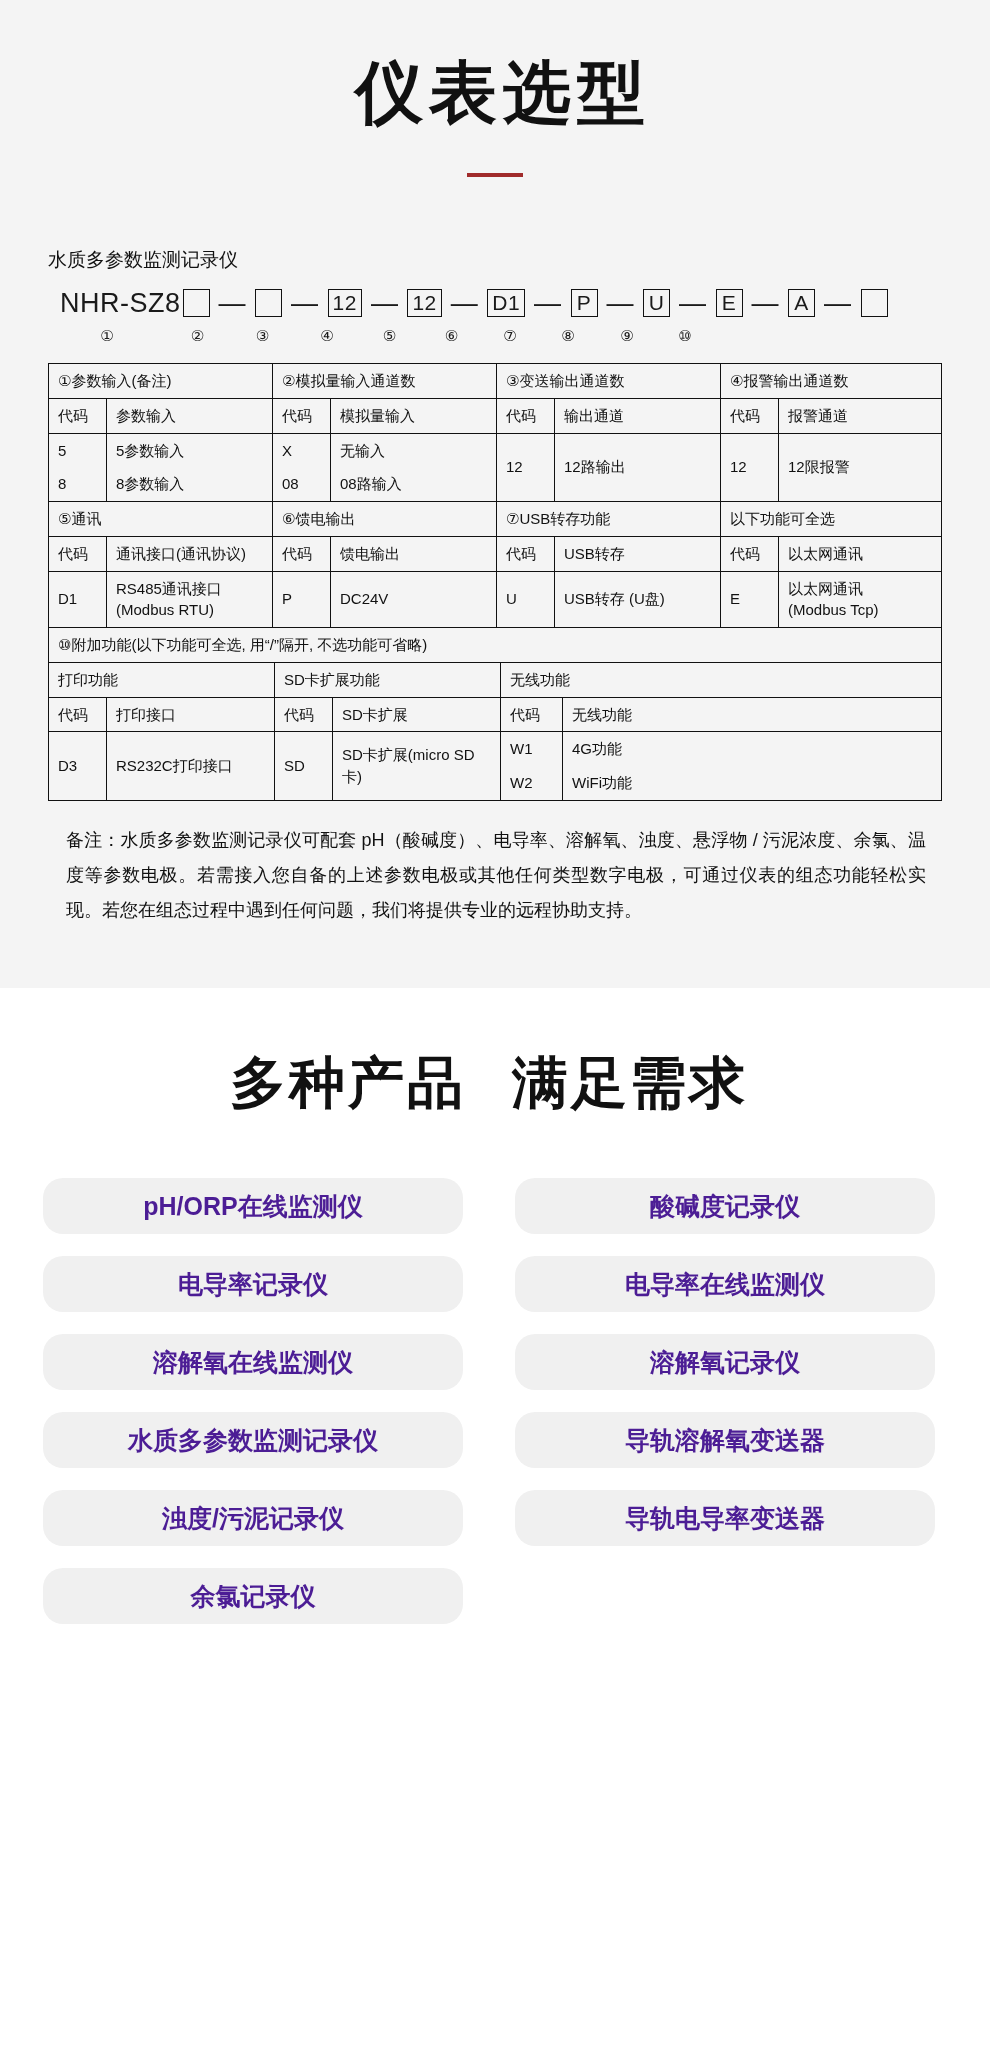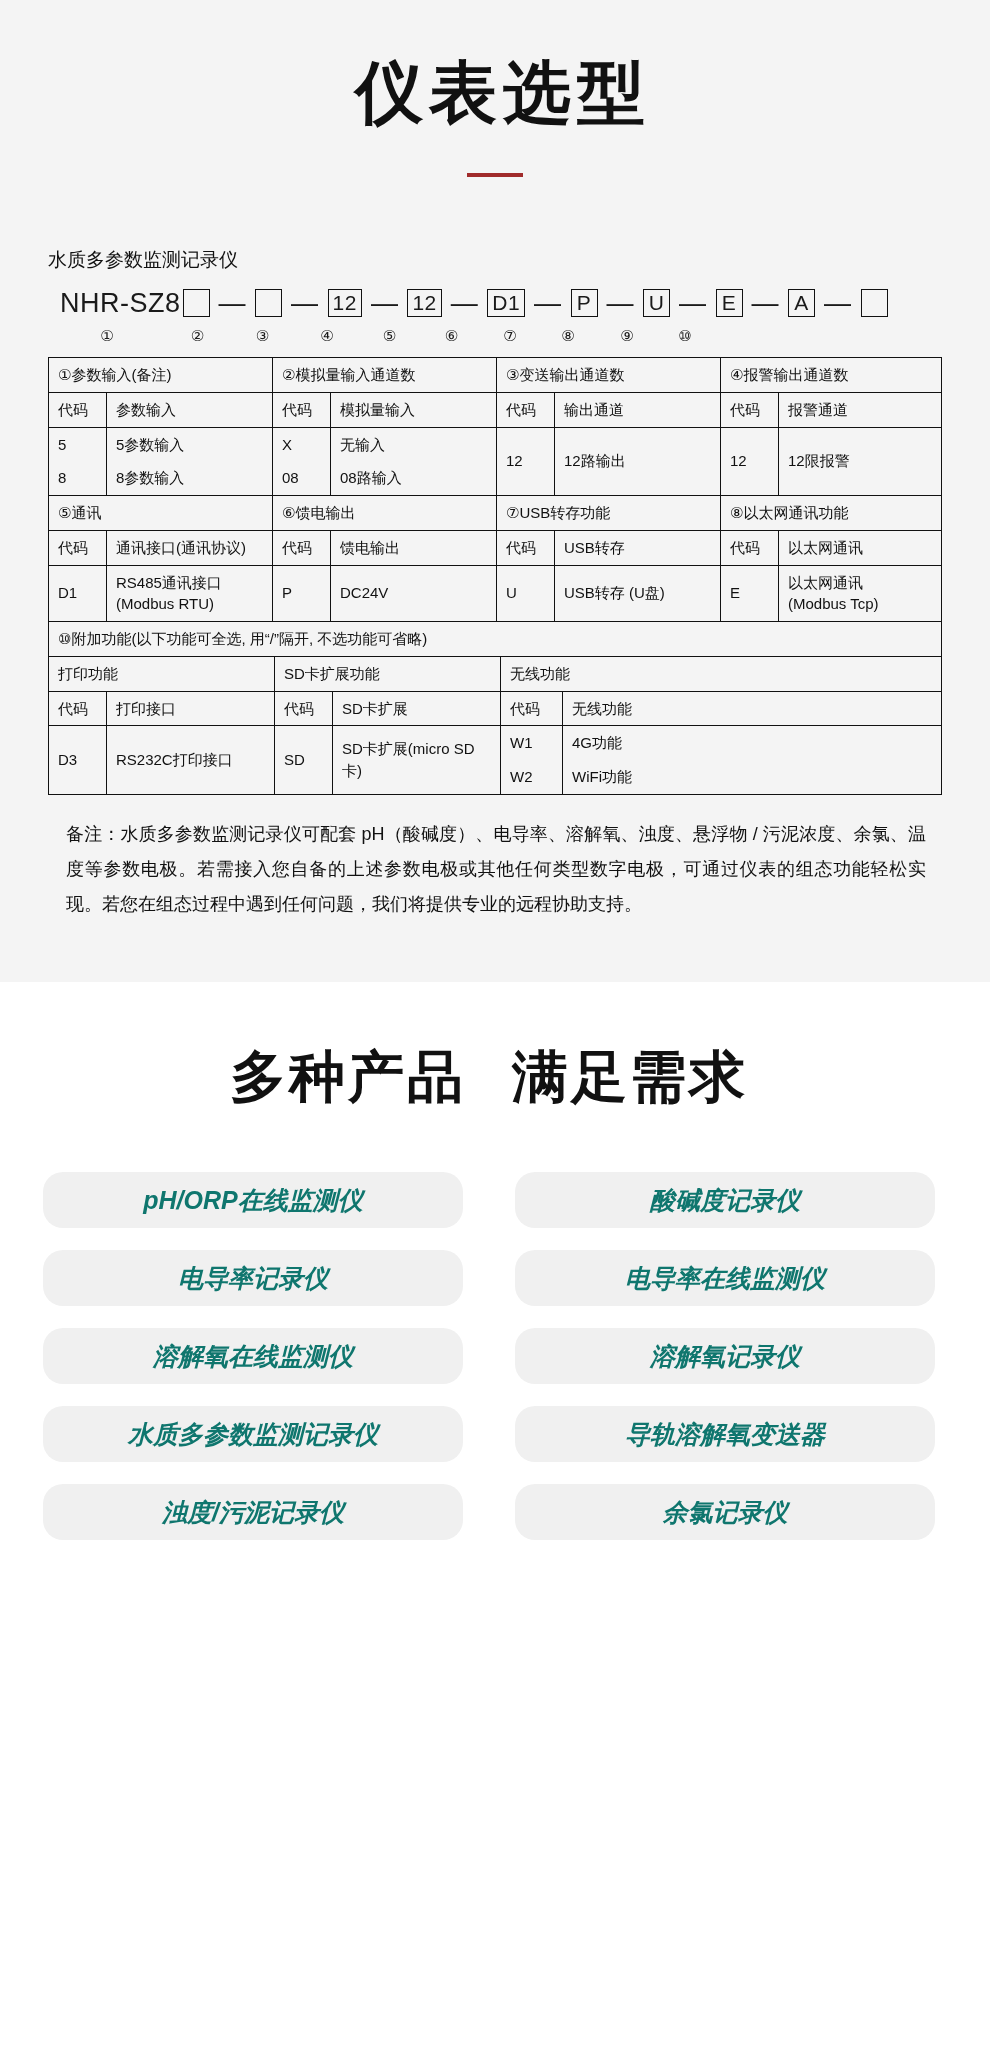--- a/index.html
+++ b/index.html
@@ -69,21 +69,21 @@
     margin-top: 2px;
     height: 22px;
     align-items: center;
   }
   .num-row span { text-align: center; }
 
   
   table.spec {
     border-collapse: collapse;
     width: 894px;
-    margin-top: 10px;
+    margin-top: 16px;
     font-size: 15px;
     background: #f4f4f4;
   }
   table.spec td {
     border: 1px solid #111;
     padding: 6px 9px;
     vertical-align: middle;
     line-height: 1.45;
     color: #111;
   }
@@ -124,22 +124,21 @@
   }
   .prod-item {
     background: #f0f0f0;
     border-radius: 20px;
     height: 56px;
     display: flex;
     align-items: center;
     justify-content: center;
     font-size: 25px;
     font-weight: bold;
-    color: #0f766e;
-    font-style: italic;
+    color: #4c1d95;
   }
 </style>
 </head>
 <body>
 
 <div class="page">
 
   <section class="sec-selection">
 
     <h1 class="main-title">仪表选型</h1>
@@ -220,21 +219,21 @@
         </tr>
       </tbody>
         </table>
 
       <table class="spec" style="margin-top:-1px">
         <tbody>
             <tr>
           <td class="hdr" colspan="2">⑤通讯</td>
           <td class="hdr" colspan="2">⑥馈电输出</td>
           <td class="hdr" colspan="2">⑦USB转存功能</td>
-          <td class="hdr" colspan="2">⑧以太网通讯功能</td>
+          <td class="hdr" colspan="2">以下功能可全选</td>
         </tr>
         <tr>
           <td class="code-col">代码</td>
           <td style="width:166px">通讯接口(通讯协议)</td>
           <td class="code-col">代码</td>
           <td style="width:166px">馈电输出</td>
           <td class="code-col">代码</td>
           <td style="width:166px">USB转存</td>
           <td class="code-col">代码</td>
           <td>以太网通讯</td>
@@ -311,17 +310,18 @@
       <div class="prod-item">电导率在线监测仪</div>
 
       <div class="prod-item">溶解氧在线监测仪</div>
       <div class="prod-item">溶解氧记录仪</div>
 
       <div class="prod-item">水质多参数监测记录仪</div>
 
       <div class="prod-item">导轨溶解氧变送器</div>
       <div class="prod-item">浊度/污泥记录仪</div>
 
+      <div class="prod-item">导轨电导率变送器</div>
       <div class="prod-item">余氯记录仪</div>
     </div>
   </section>
 
 </div>
 
 </body></html>

